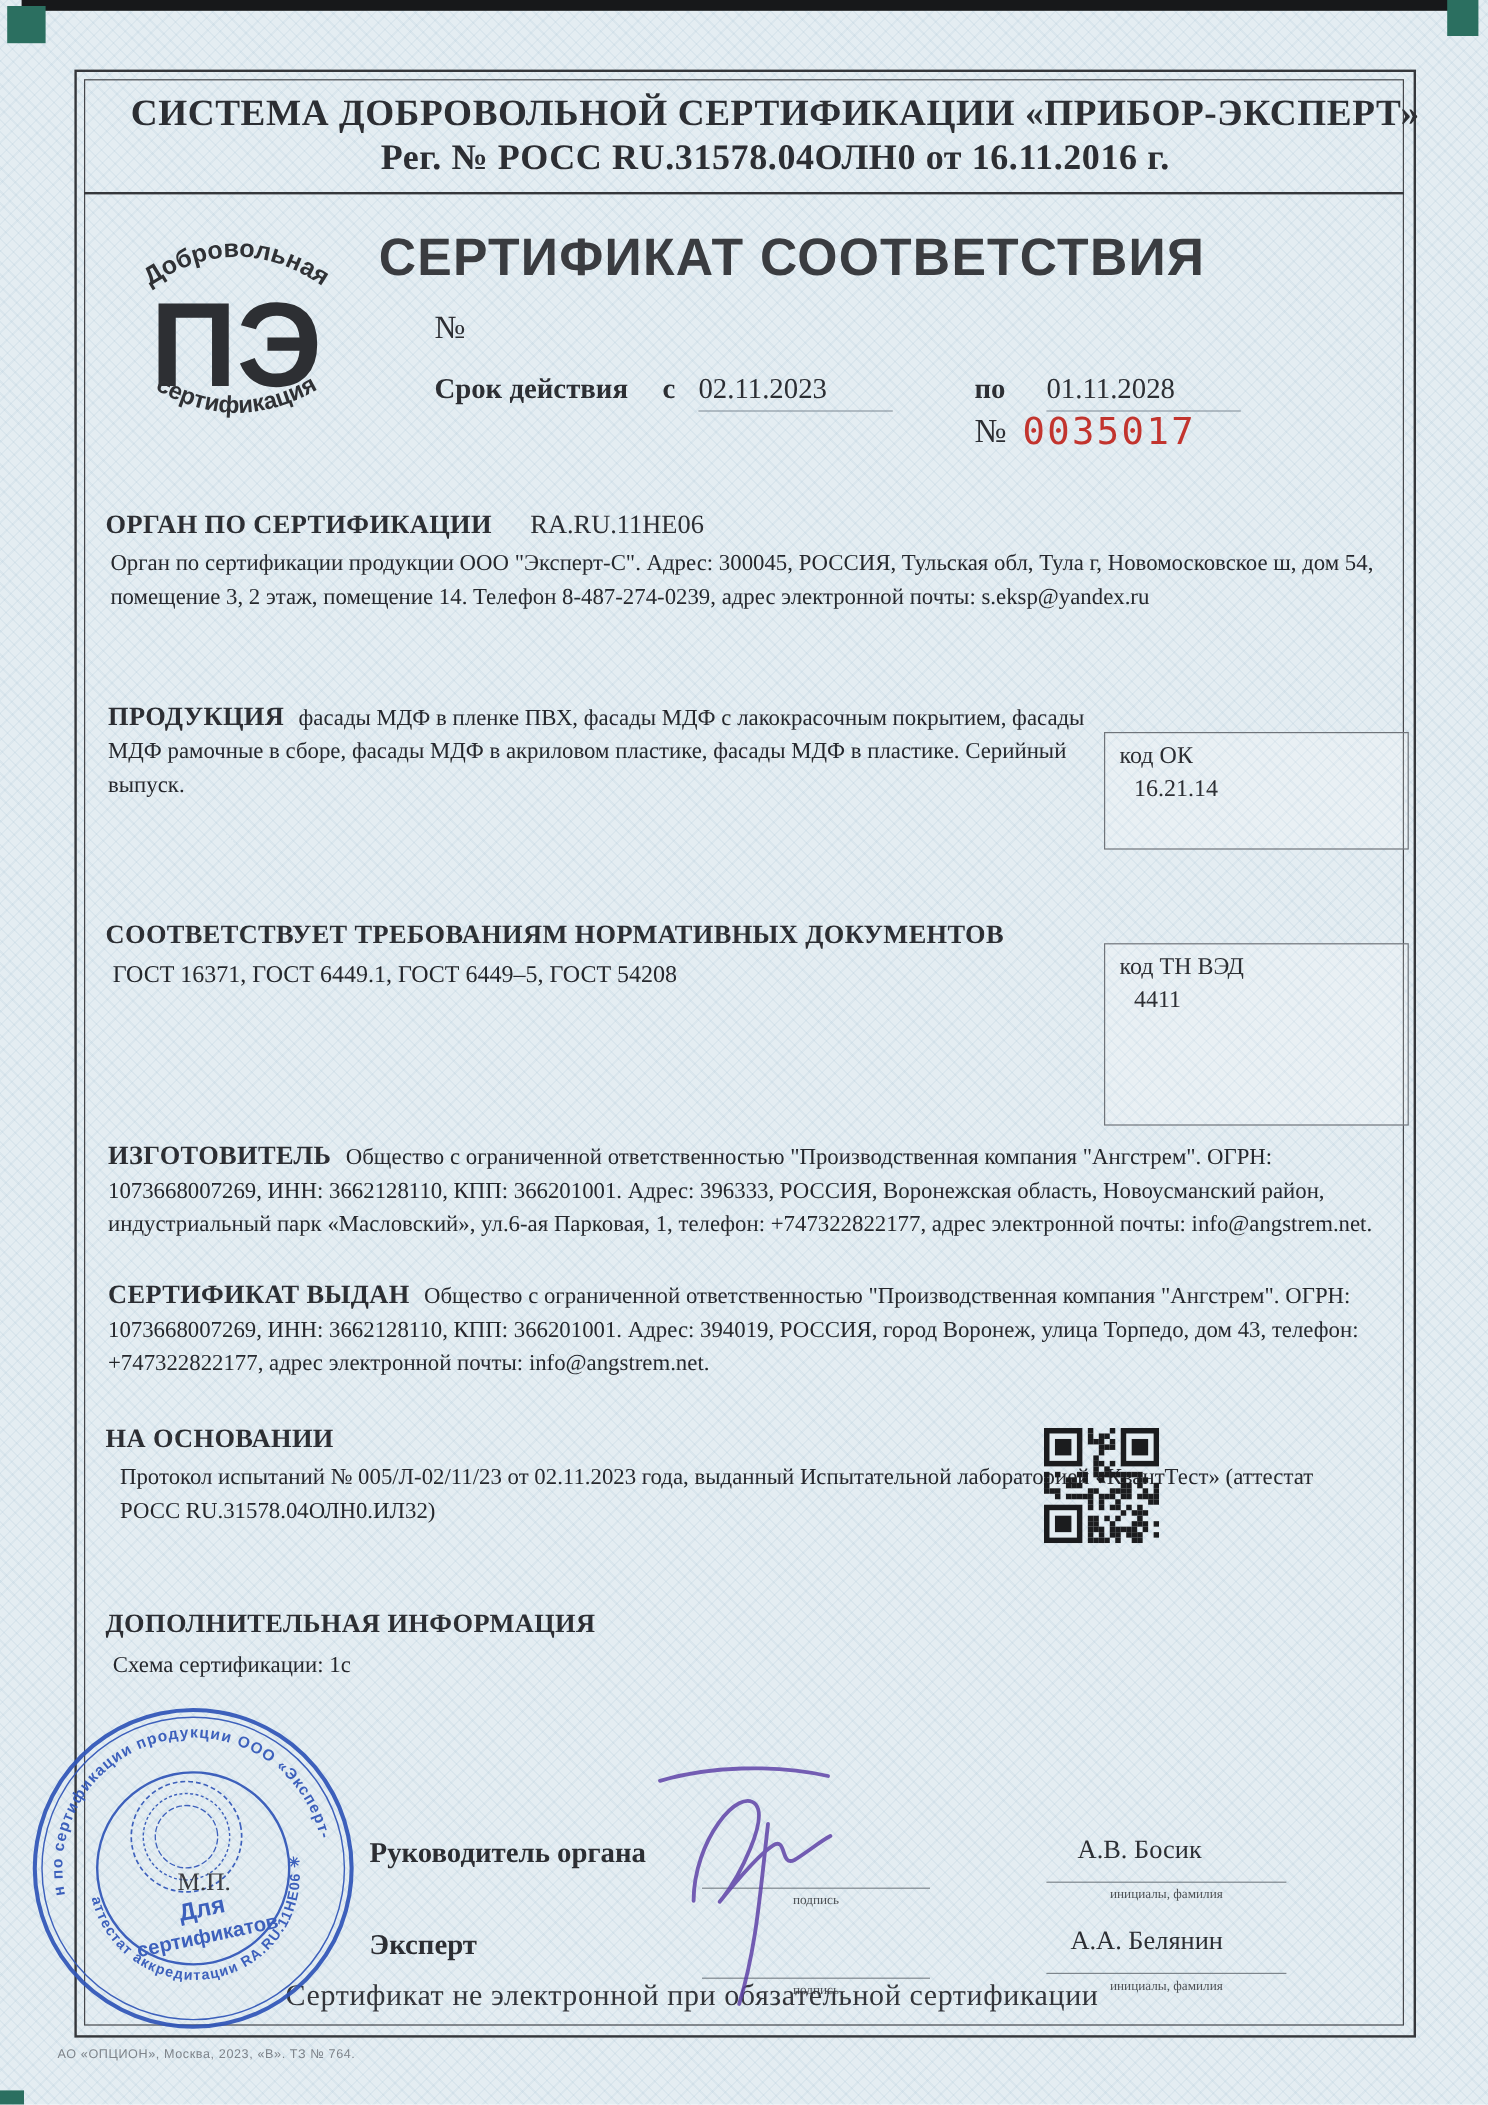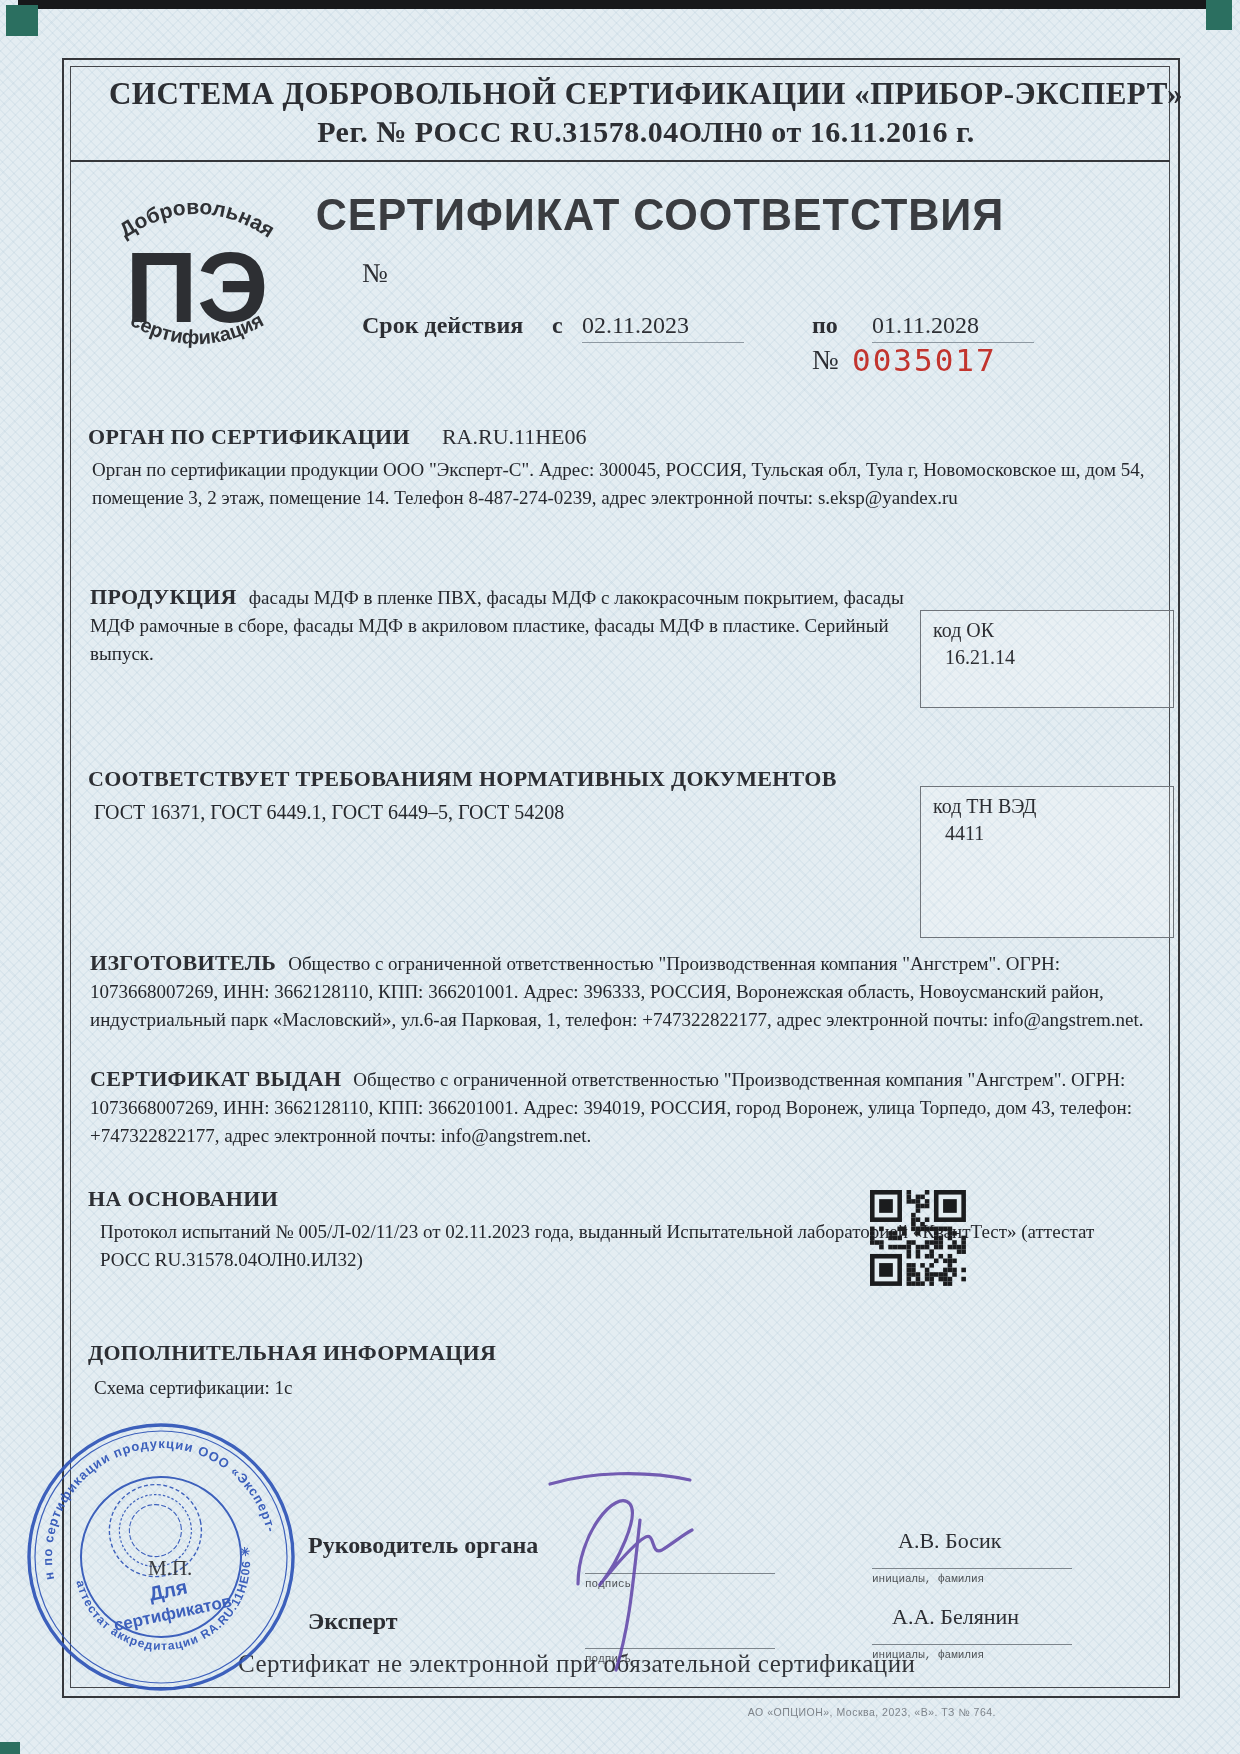--- a/index.html
+++ b/index.html
@@ -33,26 +33,26 @@
   .validity-to-lbl{left:812px;top:312px;font-size:24px;font-weight:bold;color:#2c2e33;}
   .date-to{left:872px;top:312px;width:162px;}
   .serial-label{left:812px;top:344px;font-size:28px;color:#2c2e33;}
   .serial-value{left:852px;top:342px;font-size:31px;letter-spacing:2px;color:#c2342e;}
   .sec-head{font-weight:bold;font-size:22px;letter-spacing:.3px;color:#2c2e33;white-space:nowrap;}
   .body-text{font-size:19px;line-height:1.48;color:#25272c;}
   .inline-head{font-weight:bold;font-size:22px;letter-spacing:.3px;color:#2c2e33;margin-right:12px;}
   .code-box{border:1px solid #6f747a;background:rgba(255,255,255,.18);}
   .code-box .lbl{font-size:20px;padding:8px 0 0 12px;color:#2c2e33;}
   .code-box .val{font-size:20px;padding:4px 0 0 24px;color:#2c2e33;}
-  .caption{font-family:Liberation Mono, monospace;font-size:11px;color:#4c5054;text-align:left;}
+  .caption{font-family:Liberation Serif, serif;font-size:11px;color:#4c5054;text-align:center;}
   .sig-line{border-bottom:1px solid #7d858c;}
   .role{font-size:24px;font-weight:bold;color:#2c2e33;}
   .person{font-size:22px;color:#2c2e33;}
   .note{left:238px;top:1650px;font-size:25px;letter-spacing:.5px;color:#33353a;}
-  .print-footer{left:0;top:1706px;width:996px;text-align:right;font-family:"Liberation Sans",sans-serif;font-size:10.5px;color:#7d838a;letter-spacing:.5px;}
+  .print-footer{left:0;top:1706px;width:996px;text-align:left;font-family:"Liberation Sans",sans-serif;font-size:10.5px;color:#7d838a;letter-spacing:.5px;padding-left:48px;}
   .scan-bar-top{left:18px;top:0;width:1204px;height:9px;background:#17181a;}
   .scan-green-tl{left:6px;top:5px;width:32px;height:31px;background:#2b6f60;}
   .scan-green-tr{left:1206px;top:0;width:26px;height:30px;background:#2b6f60;}
   .scan-green-bl{left:0;top:1742px;width:20px;height:12px;background:#2b6f60;}
 </style>
 </head>
 <body>
 
 <div class="page">
 

